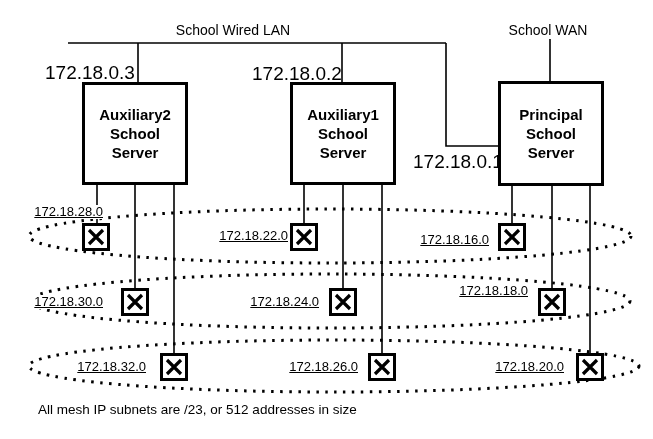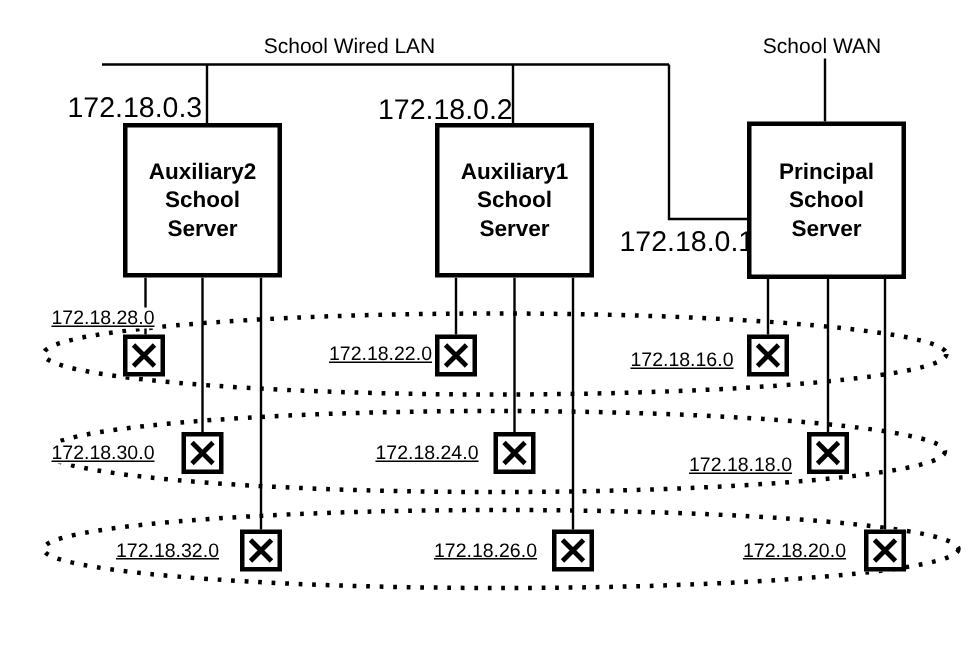--- a/index.html
+++ b/index.html
@@ -141,21 +141,21 @@
     <span class="server-line">School</span>
     <span class="server-line">Server</span>
   </div>
 
   <div class="snlabel" style="left:26px; top:205px; width:76px;">172.18.28.0</div>
   <div class="snlabel" style="left:207px; top:229px; width:80px;">172.18.22.0</div>
   <div class="snlabel" style="left:408px; top:233px; width:80px;">172.18.16.0</div>
 
   <div class="snlabel" style="left:26px; top:295px; width:76px;">172.18.30.0</div>
   <div class="snlabel" style="left:238px; top:295px; width:80px;">172.18.24.0</div>
-  <div class="snlabel" style="left:447px; top:303px; width:80px;">172.18.18.0</div>
+  <div class="snlabel" style="left:447px; top:284px; width:80px;">172.18.18.0</div>
 
   <div class="snlabel" style="left:65px; top:360px; width:80px;">172.18.32.0</div>
   <div class="snlabel" style="left:277px; top:360px; width:80px;">172.18.26.0</div>
   <div class="snlabel" style="left:483px; top:360px; width:80px;">172.18.20.0</div>
 
   <div class="node" style="left:82px;  top:223px;">
     <svg width="22" height="22" viewBox="0 0 22 22">
       <path d="M4 4 L18 18 M18 4 L4 18" stroke="#000" stroke-width="3.2" fill="none"></path>
     </svg>
   </div>
@@ -195,14 +195,15 @@
     <svg width="22" height="22" viewBox="0 0 22 22">
       <path d="M4 4 L18 18 M18 4 L4 18" stroke="#000" stroke-width="3.2" fill="none"></path>
     </svg>
   </div>
   <div class="node" style="left:576px; top:353px;">
     <svg width="22" height="22" viewBox="0 0 22 22">
       <path d="M4 4 L18 18 M18 4 L4 18" stroke="#000" stroke-width="3.2" fill="none"></path>
     </svg>
   </div>
 
+  <div class="caption" style="left:38px; top:402px;">All mesh IP subnets are /23, or 512 addresses in size</div>
 
 </div>
 
 </body></html>

